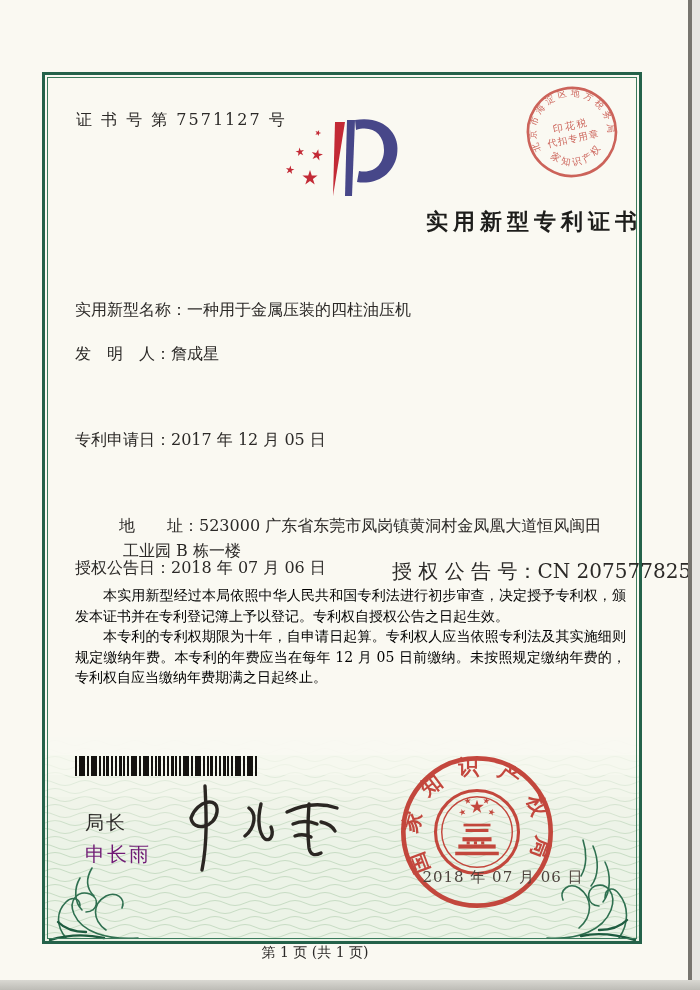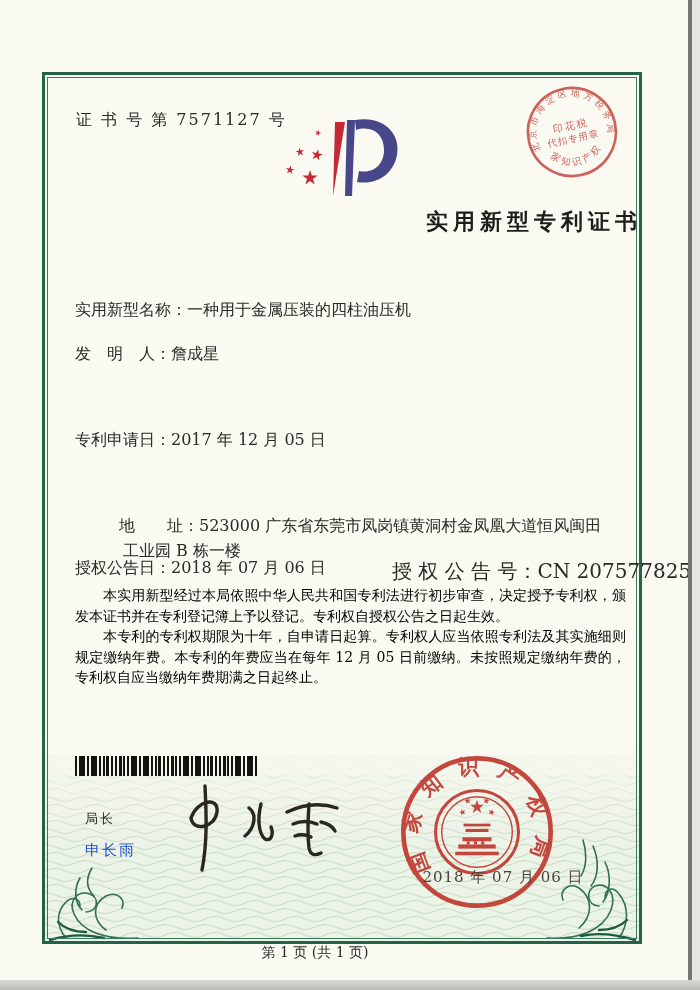--- a/index.html
+++ b/index.html
@@ -28,22 +28,22 @@
   
   .band{position:absolute;left:45px;top:737px;width:594px;height:204px;}
   .flourish{position:absolute;}
   .fl-left{left:46px;top:858px;width:95px;height:84px;}
   .fl-right{left:544px;top:838px;width:95px;height:104px;transform:scaleX(-1);}
   
   .barcode{position:absolute;left:75px;top:756px;width:182px;height:20px;
     background:
       repeating-linear-gradient(90deg,#14120f 0 2px,rgba(0,0,0,0) 2px 4px),
       repeating-linear-gradient(90deg,rgba(0,0,0,0) 0 5px,#14120f 5px 8px,rgba(0,0,0,0) 8px 13px);}
-  .official-title{position:absolute;left:85px;top:810px;font-size:13px;color:#2b2927;letter-spacing:2px;}
-  .official-name{position:absolute;left:85px;top:841px;font-size:15px;color:#1d4ed8;letter-spacing:2px;}
+  .official-title{position:absolute;left:85px;top:810px;font-size:19px;color:#2b2927;letter-spacing:2px;}
+  .official-name{position:absolute;left:85px;top:841px;font-size:20px;color:#701a75;letter-spacing:2px;}
   .signature{position:absolute;left:165px;top:776px;width:195px;height:102px;}
   .seal{position:absolute;left:394px;top:749px;width:166px;height:166px;opacity:.92;}
   .seal-date{position:absolute;left:398px;top:868px;width:210px;text-align:center;font-size:15px;letter-spacing:1px;color:#4c423c;}
   .stamp{position:absolute;left:522px;top:80px;width:100px;height:105px;transform:rotate(-12deg);opacity:.85;}
   .footer{position:absolute;left:30px;top:912px;width:570px;text-align:center;font-size:14px;color:#2b2927;margin-top:32px;}
 </style>
 </head>
 <body>
 
 <div class="page">

